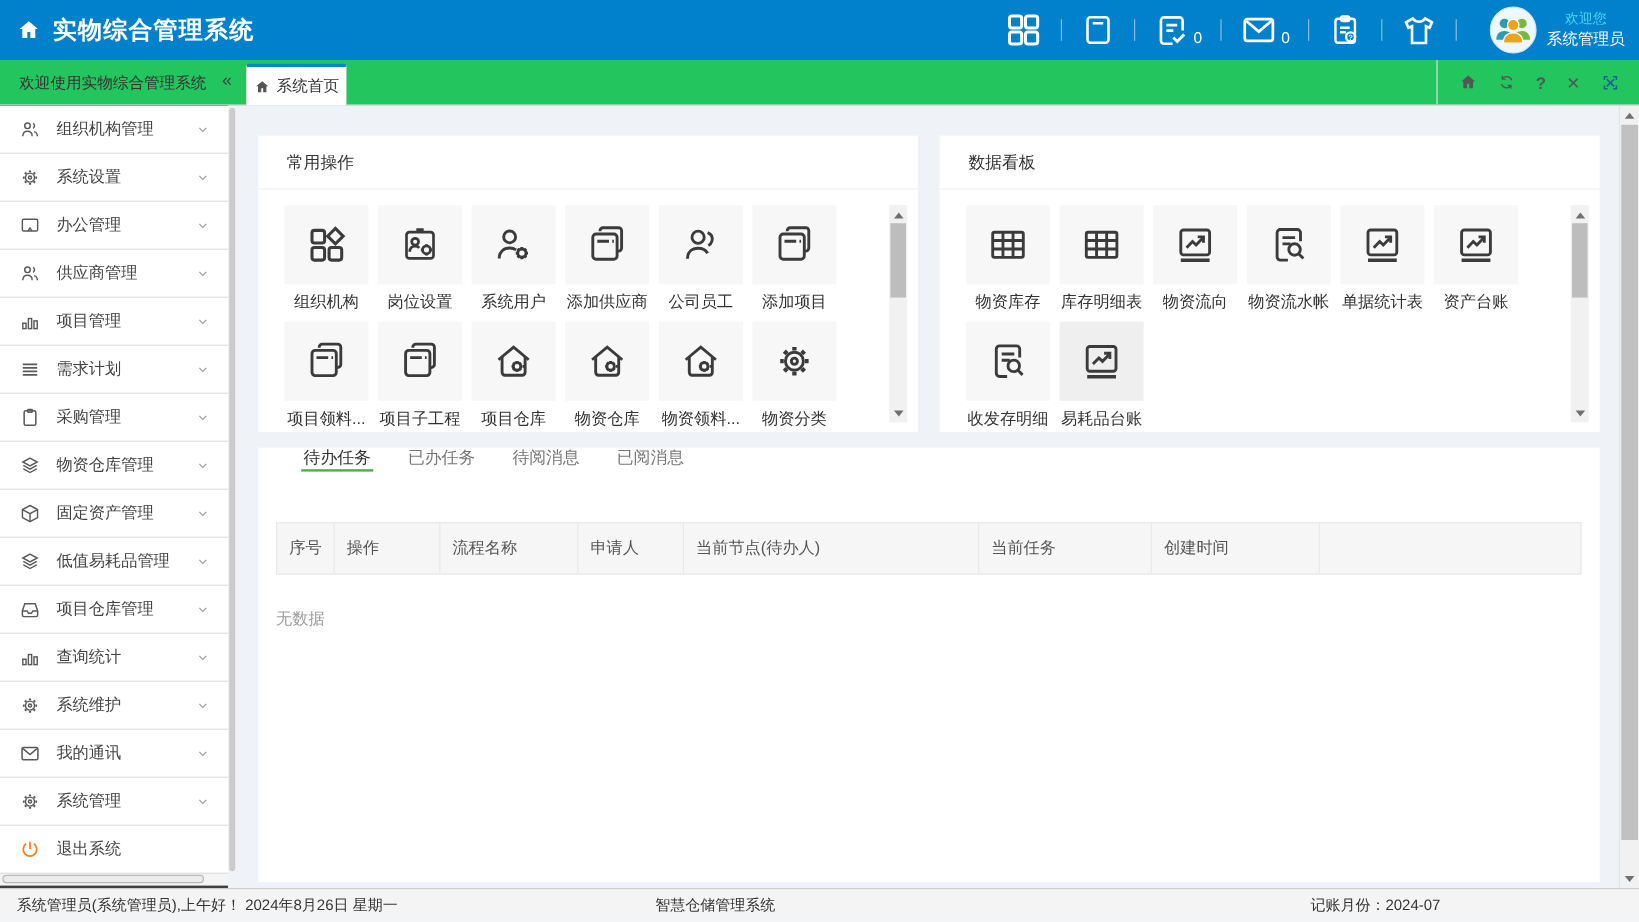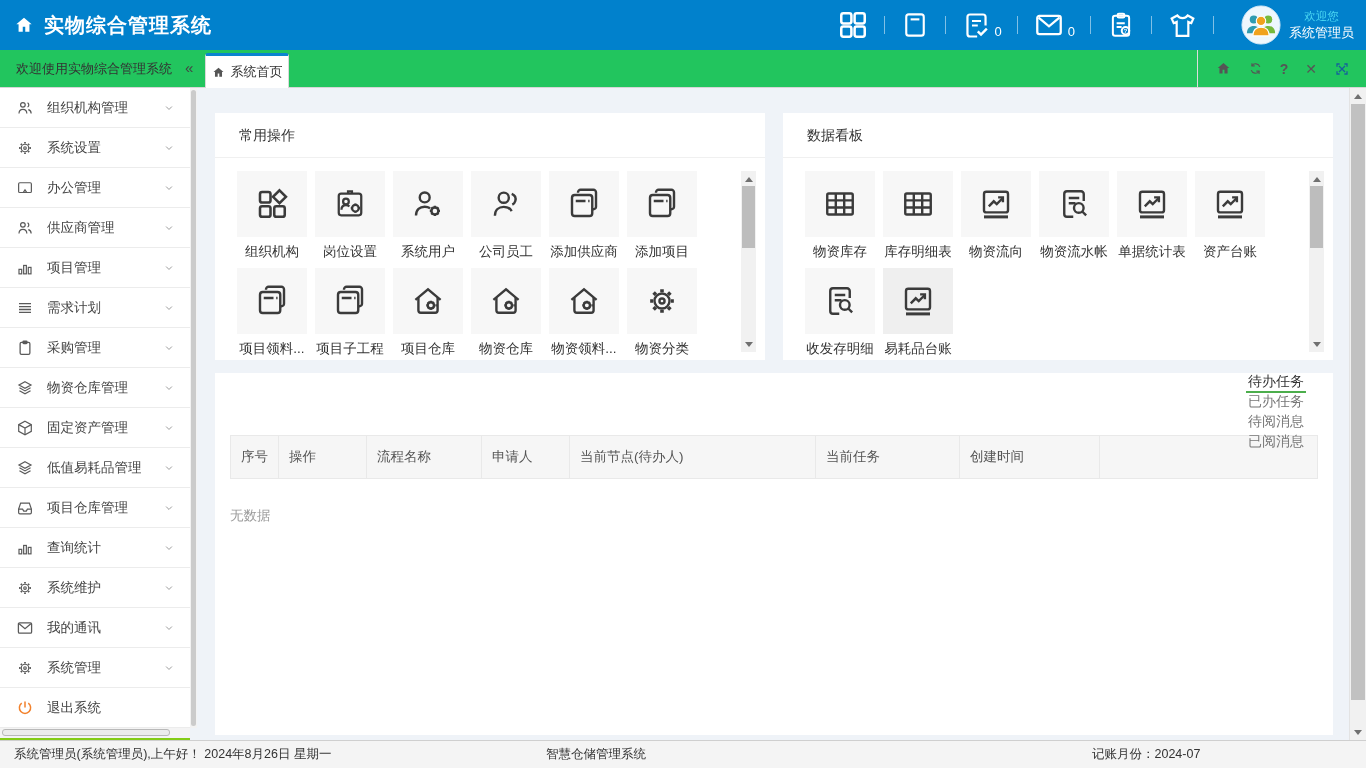--- a/index.html
+++ b/index.html
@@ -27,21 +27,21 @@
 .crumb { position:absolute; left:16px; top:0; line-height:37px; font-size:13px; color:#333; }
 .collapse { position:absolute; left:185px; top:0; line-height:36px; font-size:15px; color:#444; cursor:pointer; }
 .tab { position:absolute; left:205px; top:3px; height:35px; width:84px; background:#fff; border:1px solid #d9d9d9; border-bottom:none; border-top:3px solid #0a84cf; border-radius:3px 3px 0 0; display:flex; align-items:center; justify-content:center; gap:6px; font-size:13px; color:#333; cursor:pointer; }
 .tab .ticn { color:#555; display:flex; }
 .win-controls { position:absolute; right:0; top:0; height:37px; display:flex; align-items:center; gap:17px; border-left:1px solid #dcdcdc; padding:0 16px 0 18px; }
 .wc { color:#555; cursor:pointer; display:flex; align-items:center; font-size:14px; font-weight:bold; line-height:1; }
 .wc.blue { color:#15609c; }
 
 
 .body { position:absolute; top:88px; left:0; right:0; bottom:28px; }
-.sidebar { position:absolute; left:0; top:0; bottom:0; width:190px; background:#84cc16; overflow:hidden; }
+.sidebar { position:absolute; left:0; top:0; bottom:0; width:190px; background:#404040; overflow:hidden; }
 .srow { height:40px; display:flex; align-items:center; padding:0 14px 0 16px; border-bottom:1px solid #ececec; cursor:pointer; background:#fff; }
 .sic { color:#5a5a5a; flex:none; display:flex; }
 .slabel { font-size:13.5px; color:#444; margin-left:13px; flex:1; white-space:nowrap; }
 .schev { color:#9a9a9a; flex:none; display:flex; }
 .srow.logout .sic { color:#f2812c; }
 .sb-vscroll { position:absolute; left:190px; top:0; bottom:12px; width:7px; background:#f2f2f2; }
 .sb-vscroll .vthumb { position:absolute; left:1px; top:2px; bottom:2px; width:5px; background:#cbcbcb; border-radius:3px; }
 .sb-hscroll { position:absolute; left:0; top:640px; width:190px; height:10px; background:#f4f4f4; }
 .sb-hscroll .hthumb { position:absolute; left:2px; top:1px; width:168px; height:7px; background:#ececec; border:1px solid #b9b9b9; border-radius:3px; }
 
@@ -57,21 +57,21 @@
 .tbox.hl { background:#efefef; }
 .tlabel { margin:6px -6px 0 -6px; font-size:13.5px; color:#333; white-space:nowrap; height:19px; }
 .pscroll { position:absolute; top:58px; right:9px; bottom:8px; width:15px; background:#f1f1f1; }
 .ps-up,.ps-down { position:absolute; left:0; width:15px; height:14px; display:flex; align-items:center; justify-content:center; cursor:pointer; }
 .ps-up { top:1px; } .ps-down { bottom:1px; }
 .tri-up { width:0; height:0; border-left:4px solid transparent; border-right:4px solid transparent; border-bottom:5px solid #707070; }
 .tri-down { width:0; height:0; border-left:4px solid transparent; border-right:4px solid transparent; border-top:5px solid #707070; }
 .ps-thumb { position:absolute; left:1px; top:15px; width:13px; height:62px; background:#bdbdbd; cursor:pointer; }
 
 
-.ttabs { height:46px; display:flex; align-items:flex-end; padding-left:13px;flex-direction:column; }
+.ttabs { height:46px; display:flex; align-items:flex-start; padding-left:36px; }
 .ttab { font-size:14px; color:#777; margin-right:27px; display:flex; align-items:center; cursor:pointer; border-bottom:2px solid transparent; padding:0 2px; }
 .ttab.active { color:#333; border-bottom-color:#4cae4c; }
 .ttable { margin:16px 15px 18px 15px; }
 .thead { display:flex; height:44px; background:#f6f6f6; border:1px solid #e9e9e9; }
 .th { line-height:42px; padding-left:10px; font-size:13.5px; color:#555; border-right:1px solid #e9e9e9; overflow:hidden; white-space:nowrap; }
 .th:last-child { border-right:none; }
 .c0{width:48px;} .c1{width:88px;} .c2{width:115px;} .c3{width:88px;} .c4{width:246px;} .c5{width:144px;} .c6{width:140px;} .c7{flex:1;}
 .t-empty { padding-top:28px; font-size:13.5px; color:#9b9b9b; }
 
 
@@ -575,32 +575,32 @@
               <div class="tbox">
                 <svg width="36" height="36">
                   <use href="#s-usergear"></use>
                 </svg>
               </div>
               <div class="tlabel">系统用户</div>
             </div>
           <div class="titem">
               <div class="tbox">
                 <svg width="36" height="36">
+                  <use href="#s-folders"></use>
+                </svg>
+              </div>
+              <div class="tlabel">添加供应商</div>
+            </div>
+          <div class="titem">
+              <div class="tbox">
+                <svg width="36" height="36">
                   <use href="#s-user"></use>
                 </svg>
               </div>
               <div class="tlabel">公司员工</div>
-            </div>
-          <div class="titem">
-              <div class="tbox">
-                <svg width="36" height="36">
-                  <use href="#s-folders"></use>
-                </svg>
-              </div>
-              <div class="tlabel">添加供应商</div>
             </div>
           <div class="titem">
               <div class="tbox">
                 <svg width="36" height="36">
                   <use href="#s-folders"></use>
                 </svg>
               </div>
               <div class="tlabel">添加项目</div>
             </div>
           <div class="titem">

